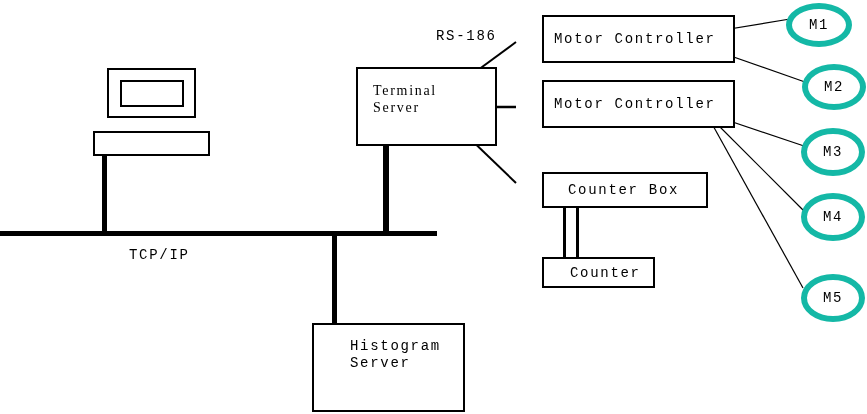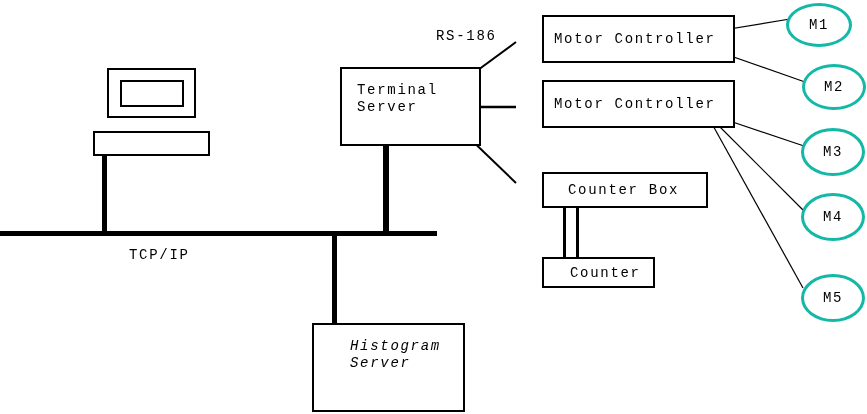--- a/index.html
+++ b/index.html
@@ -28,21 +28,21 @@
   .flexbox {
     display: flex;
     align-items: center;
   }
   .twoline { line-height: 17px; }
   .lbl { position: absolute; white-space: nowrap; line-height: 14px; }
   .thick { position: absolute; background: #000000; }
   .ellipse {
     position: absolute;
     box-sizing: border-box;
-    border: 3px solid #14b8a6;
+    border: 6px solid #14b8a6;
     border-radius: 50%;
     background: #ffffff;
     display: flex;
     align-items: center;
     justify-content: center;
   }
   svg.connectors {
     position: absolute;
     left: 0; top: 0;
     width: 867px;
@@ -65,42 +65,42 @@
     <line x1="706" y1="113" x2="803" y2="288" stroke="#000" stroke-width="1.2"></line>
   </svg>
 
   <div class="box" style="left:79px; top:68px; width:89px; height:50px;"></div>
   <div class="box" style="left:92px; top:80px; width:64px; height:27px;"></div>
   <div class="box" style="left:65px; top:131px; width:117px; height:25px;"></div>
 
   <div class="lbl" style="left:129px; top:248px;">TCP/IP</div>
   <div class="lbl" style="left:436px; top:29px;">RS-186</div>
 
-  <div class="box twoline" style="left:312px; top:67px; width:141px; height:79px; padding:13px 0 0 15px;">
+  <div class="box twoline" style="left:328px; top:67px; width:141px; height:79px; padding:13px 0 0 15px;font-family:Liberation Serif, serif;">
     <div>Terminal</div>
     <div>Server</div>
   </div>
 
   <div class="box flexbox" style="left:514px; top:15px; width:193px; height:48px; padding-left:10px;">
     <span>Motor Controller</span>
   </div>
   <div class="box flexbox" style="left:514px; top:80px; width:193px; height:48px; padding-left:10px;">
     <span>Motor Controller</span>
   </div>
 
   <div class="box flexbox" style="left:514px; top:172px; width:166px; height:36px; padding-left:24px;">
     <span>Counter Box</span>
   </div>
   <div class="box flexbox" style="left:514px; top:257px; width:113px; height:31px; padding-left:26px;">
     <span>Counter</span>
   </div>
   <div class="thick" style="left:563px; top:208px; width:3px; height:49px;"></div>
   <div class="thick" style="left:576px; top:208px; width:3px; height:49px;"></div>
 
-  <div class="box twoline" style="left:284px; top:323px; width:153px; height:89px; padding:13px 0 0 36px;font-style:italic;">
+  <div class="box twoline" style="left:284px; top:323px; width:153px; height:89px; padding:13px 0 0 36px;">
     <div>Histogram</div>
     <div>Server</div>
   </div>
 
   <div class="ellipse" style="left:786px; top:3px;   width:66px; height:44px;">
     <span>M1</span>
   </div>
   <div class="ellipse" style="left:802px; top:64px;  width:64px; height:46px;">
     <span>M2</span>
   </div>

